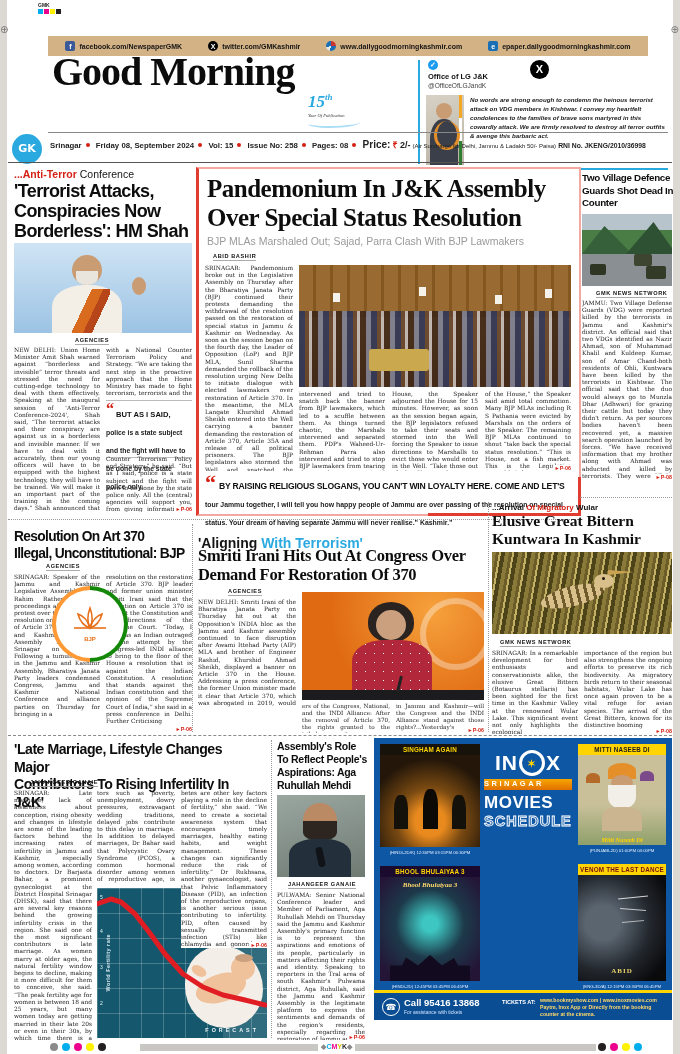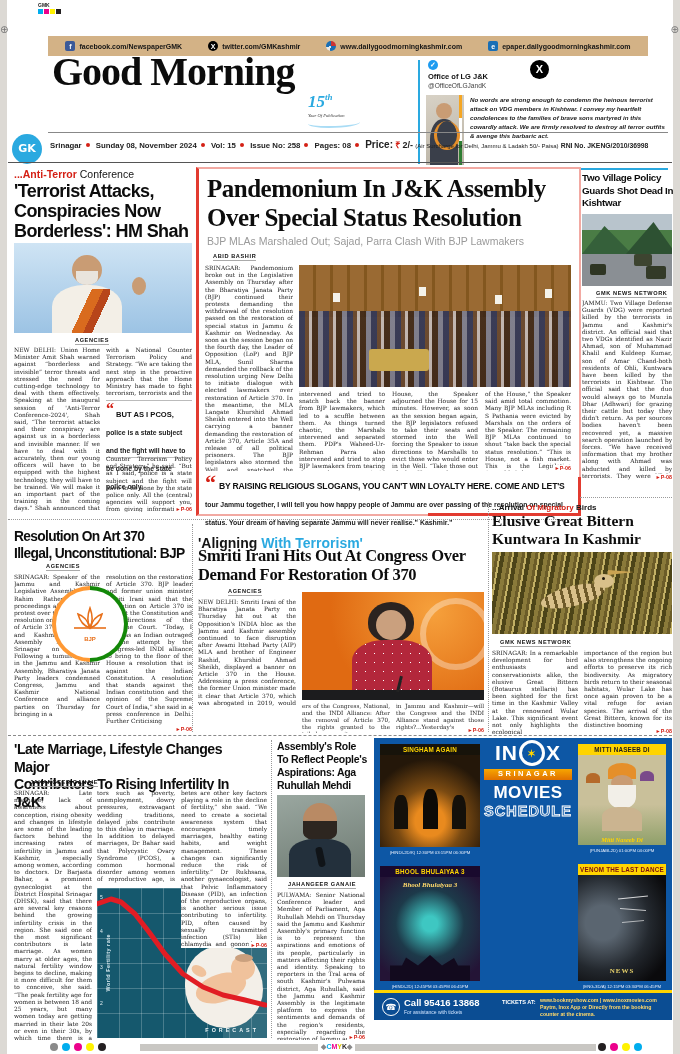--- a/index.html
+++ b/index.html
@@ -109,21 +109,21 @@
       <div class="abs" style="left:4px;top:24px;width:28px;height:46px;border-radius:45% 45% 0 0;background:#3a3f4a;"></div>
       <div class="abs" style="left:8px;top:26px;width:20px;height:26px;border-radius:50%;border:3px solid #e58f2a;border-top:none;background:transparent;"></div>
     </div>
     <div class="abs" style="left:52px;top:38px;width:196px;font:bold italic 6.2px/1.45 'Liberation Sans',sans-serif;color:#1a1a1a;">No words are strong enough to condemn the heinous terrorist attack on VDG members in Kishtwar. I convey my heartfelt condolences to the families of brave sons martyred in this cowardly attack. We are firmly resolved to destroy all terror outfits &amp; avenge this barbaric act.</div>
   </div>
 
   <div class="abs" style="left:48px;top:132px;width:620px;border-top:1px solid #888;"></div>
   <div class="abs" style="left:12px;top:134px;width:30px;height:30px;border-radius:50%;background:#2aa9e0;color:#fff;font:bold 11px/30px 'DejaVu Sans',sans-serif;text-align:center;">GK</div>
   <div id="dateline">
     <span>Srinagar</span><span class="sep"></span>
-    <span>Sunday 08, November 2024</span><span class="sep"></span>
+    <span>Friday 08, September 2024</span><span class="sep"></span>
     <span>Vol: 15</span><span class="sep"></span>
     <span>Issue No: 258</span><span class="sep"></span>
     <span>Pages: 08</span><span class="sep"></span>
     <span style="font-size:10px;">Price:</span>
     <span style="color:#d42015;font-size:9px;">₹</span>
     <span style="font-size:9px;">2/-</span>
     <span style="font-size:6px;font-weight:normal;">(Air Surcharge for Delhi, Jammu &amp; Ladakh 50/- Paisa)</span>
     <span style="font-size:6.8px;">RNI No. JKENG/2010/36998</span>
   </div>
   <div class="abs" style="left:8px;top:162px;width:664px;border-top:1.5px solid #555;"></div>
@@ -138,21 +138,21 @@
       <div class="abs" style="left:62px;top:28px;width:22px;height:14px;border-radius:0 0 50% 50%;background:#e9e4dc;"></div>
       <div class="abs" style="left:38px;top:42px;width:70px;height:48px;border-radius:45% 45% 0 0;background:#f3efe7;"></div>
       <div class="abs" style="left:52px;top:46px;width:44px;height:44px;background:linear-gradient(115deg,transparent 40%,#d96b1e 40% 58%,#b7451a 58% 72%,transparent 72%);"></div>
       <div class="abs" style="left:118px;top:34px;width:14px;height:18px;border-radius:50%;background:#c99c74;"></div>
     </div>
     <div class="by" style="left:75px;top:337px;">AGENCIES</div>
     <div class="bt" style="left:14px;top:347px;width:86px;height:166px;">NEW DELHI: Union Home Minister Amit Shah warned against “borderless and invisible” terror threats and stressed the need for cutting-edge technology to deal with them effectively. Speaking at the inaugural session of 'Anti-Terror Conference-2024', Shah said, “The terrorist attacks and their conspiracy are against us in a borderless and invisible manner. If we have to deal with it accurately, then our young officers will have to be equipped with the highest technology, they will have to be trained. We will make it an important part of the training in the coming days.” Shah announced that the Ministry of Home Affairs is taking the next step in its proactive approach to combat terrorism and will come up</div>
     <div class="bt" style="left:106px;top:347px;width:86px;height:50px;">with a National Counter Terrorism Policy and Strategy. “We are taking the next step in the proactive approach that the Home Ministry has made to fight terrorism, terrorists and the terrorism ecosystem. We will come up with a National</div>
     <div class="qbox" style="left:106px;top:400px;width:86px;height:52px;">
       <span class="pq-mark" style="font-size:16px;float:left;line-height:12px;margin-right:2px;">“</span>
-      <span style="font:bold 7.6px 'Liberation Sans',sans-serif;color:#111;">BUT AS I PCOS,</span>
+      <span style="font:bold 7.6px 'Liberation Sans',sans-serif;color:#111;">BUT AS I SAID,</span>
       <span style="font:bold 6.8px/1.25 'Liberation Sans',sans-serif;color:#222;">police is a state subject and the fight will have to be done by the state police only.</span>
     </div>
     <div class="bt" style="left:106px;top:456px;width:86px;height:56px;">
       <span>Counter Terrorism Policy and Strategy,” he said. “But as I said, police is a state subject and the fight will have to be done by the state police only. All the (central) agencies will support you, from giving information to taking action,” Shah added. Shah said Prime</span>
       <span class="jump">►P-06</span>
     </div>
     <div class="dot-h" style="left:8px;top:519px;width:570px;"></div>
   </div>
 
   <div class="abs" style="left:196px;top:167px;width:380px;height:345px;border:2px solid #f2a9a2;border-left:3px solid #e23b30;background:#fff;">
@@ -178,21 +178,21 @@
     </div>
     <div class="abs" style="left:6px;top:306px;width:366px;height:34px;">
       <span class="pq-mark" style="font-size:22px;float:left;line-height:16px;margin-right:3px;">“</span>
       <span style="font:bold 8.6px 'Liberation Sans',sans-serif;color:#101010;letter-spacing:-0.2px;">BY RAISING RELIGIOUS SLOGANS, YOU CAN'T WIN LOYALTY HERE. COME AND LET'S</span>
       <span style="font:bold 6.9px/1.3 'Liberation Sans',sans-serif;color:#222;">tour Jammu together, I will tell you how happy people of Jammu are over passing of the resolution on special status. Your dream of having separate Jammu will never realise.” Kashmir.”</span>
     </div>
     <div class="abs" style="right:-2px;bottom:-2px;width:150px;height:36px;border-right:3px solid #e23b30;border-bottom:3px solid #e23b30;"></div>
   </div>
 
   <div>
-    <div class="hs" style="left:582px;top:172px;width:92px;font-size:9.8px;line-height:12.5px;letter-spacing:-0.3px;">Two Village Policy Guards Shot Dead In Kishtwar</div>
+    <div class="hs" style="left:582px;top:172px;width:92px;font-size:9.8px;line-height:12.5px;letter-spacing:-0.3px;">Two Village Defence Guards Shot Dead In Counter</div>
     <div class="ph" style="left:582px;top:214px;width:90px;height:72px;background:linear-gradient(180deg,#b8c4cc 0 22%,#4a7c45 22% 55%,#8a8f94 55%);">
       <div class="abs" style="left:0;top:12px;width:50px;height:28px;background:#35603a;clip-path:polygon(0 100%,45% 0,100% 100%);"></div>
       <div class="abs" style="left:44px;top:8px;width:50px;height:32px;background:#2d5132;clip-path:polygon(0 100%,55% 0,100% 100%);"></div>
       <div class="abs" style="left:52px;top:40px;width:18px;height:12px;background:#3d4430;border-radius:2px;"></div>
       <div class="abs" style="left:64px;top:52px;width:20px;height:13px;background:#333a28;border-radius:2px;"></div>
       <div class="abs" style="left:8px;top:50px;width:16px;height:11px;background:#2e3523;border-radius:2px;"></div>
     </div>
     <div class="by" style="left:596px;top:290px;">GMK NEWS NETWORK</div>
     <div class="bt" style="left:582px;top:300px;width:90px;height:180px;">
       <span>JAMMU: Two Village Defense Guards (VDG) were reported killed by the terrorists in Jammu and Kashmir's district. An official said that two VDGs identified as Nazir Ahmad, son of Muhammad Khalil and Kuldeep Kumar, son of Amar Chand-both residents of Ohli, Kuntwara have been killed by the terrorists in Kishtwar. The official said that the duo would always go to Munzla Dhar (Adhwari) for grazing their cattle but today they didn't return. As per sources bodies haven't been recovered yet, a massive search operation launched by forces. “We have received information that my brother along with Ahmad was abducted and killed by terrorists. They were VDGs and have gone for grazing cattle as usual,” Kumar's brother Prithvi was quoted as saying by news agency PTI. Prithvi said his father Amar Chand died a week ago and the</span>
@@ -244,21 +244,21 @@
     <div class="bt" style="left:302px;top:703px;width:88px;height:30px;font-size:5.7px;">ers of the Congress, National, and the INDI Alliance: After the removal of Article 370, the rights granted to the tribal community</div>
     <div class="bt" style="left:396px;top:703px;width:88px;height:30px;font-size:5.7px;">
       <span>in Jammu and Kashmir—will the Congress and the INDI Alliance stand against those rights?...Yesterday's</span>
       <span class="jump">►P-06</span>
     </div>
   </div>
   <div class="dot-v" style="left:488px;top:502px;height:230px;"></div>
 
   <div>
     <div class="kick" style="left:492px;top:503px;font-size:8px;">
-      <span style="color:#151515;">...Arrival </span><span style="color:#d42015;">Of Migratory </span><span style="color:#151515;">Birds</span>
+      <span style="color:#151515;">...Arrival </span><span style="color:#d42015;">Of Migratory </span><span style="color:#151515;">Wular</span>
     </div>
     <div class="hf" style="left:492px;top:512px;width:182px;font-size:15.5px;line-height:18px;">
       <div>Elusive Great Bittern</div>
       <div>Kuntwara In Kashmir Valley</div>
     </div>
     <div class="ph" style="left:492px;top:552px;width:180px;height:82px;background:repeating-linear-gradient(100deg,#8a7a3a 0 4px,#6b5c28 4px 7px,#c2b065 7px 9px,#4c4418 9px 13px);">
       <div class="abs" style="left:48px;top:34px;width:66px;height:20px;border-radius:50%;background:repeating-linear-gradient(90deg,#d9c08a 0 5px,#6e5a2a 5px 8px);transform:rotate(-14deg);"></div>
       <div class="abs" style="left:102px;top:22px;width:20px;height:14px;border-radius:50%;background:#d9c08a;"></div>
       <div class="abs" style="left:116px;top:18px;width:26px;height:5px;background:#caa352;clip-path:polygon(0 0,100% 40%,0 100%);"></div>
       <div class="abs" style="left:110px;top:25px;width:3px;height:3px;border-radius:50%;background:#1c1408;"></div>
@@ -335,21 +335,21 @@
     <div class="tim" style="left:6px;top:112px;width:100px;">(HINDI-2D/K) 12:30PM 03:15PM 06:30PM</div>
     <div class="abs" style="left:6px;top:128px;width:100px;">
       <div class="strip-d" style="height:11px;line-height:11px;background:#190a2e;">BHOOL BHULAIYAA 3</div>
       <div class="ph" style="position:relative;width:100px;height:104px;background:radial-gradient(circle at 50% 45%,#3ec7c2 0 10%,#1d3a4a 45%,#241436 85%);">
         <div class="abs" style="left:0;top:4px;width:100px;text-align:center;font:bold italic 7px 'Liberation Serif',serif;color:#ffd86b;">Bhool Bhulaiyaa 3</div>
         <div class="abs" style="left:10px;bottom:0;width:80px;height:26px;background:#120a1e;clip-path:polygon(0 100%,0 40%,15% 40%,20% 10%,35% 40%,50% 0,65% 40%,80% 12%,85% 40%,100% 40%,100% 100%);"></div>
       </div>
     </div>
     <div class="tim" style="left:6px;top:246px;width:100px;">(HINDI-2D) 12:45PM 03:45PM 06:45PM</div>
 
-    <div class="abs" style="left:110px;top:2px;width:88px;text-align:center;">
+    <div class="abs" style="left:110px;top:12px;width:88px;text-align:left;">
       <div style="font:bold 21px 'Liberation Sans',sans-serif;color:#fff;letter-spacing:1px;display:flex;justify-content:center;align-items:center;">
         <span>IN</span>
         <span style="position:relative;width:20px;height:20px;border:3px solid #fff;border-radius:50%;display:inline-flex;align-items:center;justify-content:center;margin:0 1px;">
           <span style="color:#ffd400;font-size:10px;">✶</span>
         </span>
         <span>X</span>
       </div>
       <div style="margin-top:3px;height:11px;line-height:11px;background:linear-gradient(#f7a600,#e07000);color:#fff;font:bold 7.5px 'Liberation Sans',sans-serif;letter-spacing:2.5px;">SRINAGAR</div>
       <div style="margin-top:3px;font:bold 17px 'Liberation Sans',sans-serif;color:#fff;letter-spacing:.5px;">MOVIES</div>
       <div class="outline-w" style="font:bold 14.5px 'Liberation Sans',sans-serif;letter-spacing:1px;">SCHEDULE</div>
@@ -367,21 +367,21 @@
         <div class="abs" style="left:0;bottom:2px;width:88px;text-align:center;font:bold italic 6.4px 'Liberation Serif',serif;color:#ffd400;">Mitti Naseeb Di</div>
       </div>
     </div>
     <div class="tim" style="left:204px;top:110px;width:88px;">(PUNJABI-2D) 01:00PM 04:00PM</div>
     <div class="abs" style="left:204px;top:126px;width:88px;">
       <div class="strip-y" style="height:11px;line-height:11px;color:#7a1010;">VENOM THE LAST DANCE</div>
       <div class="ph" style="position:relative;width:88px;height:106px;background:radial-gradient(circle at 28% 45%,#5a6570 0 20%,#23282e 55%,#0a0a0c 85%);">
         <div class="abs" style="left:40px;top:22px;width:30px;height:1px;background:rgba(255,255,255,.8);transform:rotate(-6deg);"></div>
         <div class="abs" style="left:42px;top:34px;width:26px;height:1px;background:rgba(255,255,255,.7);transform:rotate(4deg);"></div>
         <div class="abs" style="left:44px;top:46px;width:22px;height:1px;background:rgba(255,255,255,.6);transform:rotate(-5deg);"></div>
-        <div class="abs" style="left:0;bottom:6px;width:88px;text-align:center;font:bold 7px 'Liberation Serif',serif;color:#e8d26b;letter-spacing:1px;">NEWS</div>
+        <div class="abs" style="left:0;bottom:6px;width:88px;text-align:center;font:bold 7px 'Liberation Serif',serif;color:#e8d26b;letter-spacing:1px;">ABID</div>
       </div>
     </div>
     <div class="tim" style="left:204px;top:246px;width:88px;">(ENG-3D/A) 12:15PM 03:30PM 06:45PM</div>
 
     <div class="abs" style="left:0;top:252px;width:298px;height:3px;background:#ffd400;"></div>
     <div class="abs" style="left:0;top:255px;width:298px;height:27px;background:#0b4d93;">
       <span class="abs" style="left:8px;top:5px;width:16px;height:16px;border:1.5px solid #fff;border-radius:50%;color:#fff;font:9px/16px 'DejaVu Sans',sans-serif;text-align:center;">☎</span>
       <span class="abs" style="left:30px;top:4px;color:#fff;font:bold 9.5px 'Liberation Sans',sans-serif;text-align:center;">Call 95416 13868</span>
       <span class="abs" style="left:30px;top:16px;color:#cfe3ff;font:5px 'Liberation Sans',sans-serif;">For assistance with tickets</span>
       <span class="abs" style="left:128px;top:6px;color:#fff;font:bold 5.6px 'Liberation Sans',sans-serif;">TICKETS AT:</span>

